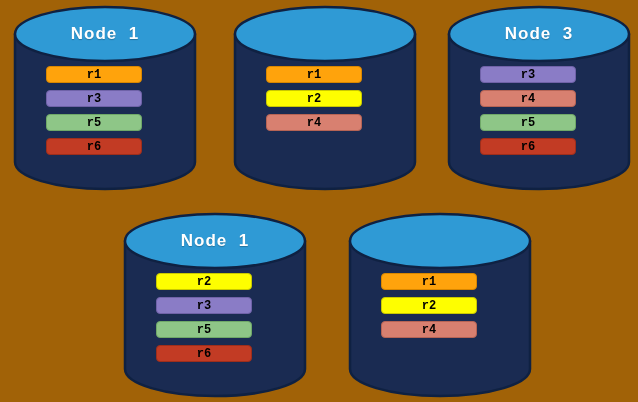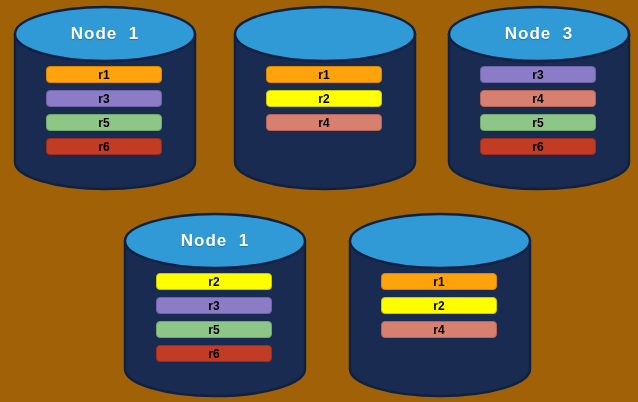--- a/index.html
+++ b/index.html
@@ -42,32 +42,33 @@
     text-shadow: 0 1px 1px rgba(0,0,0,0.25);
   }
   .bars {
     position: absolute;
     left: 33px;
     top: 62px;
     width: 116px;
   }
   .bar {
     box-sizing: border-box;
-    width: 116px;
+    width: 96px;
     height: 17px;
     margin-bottom: 7px;
     border: 1.5px solid rgba(0,0,0,0.25);
     border-radius: 4px;
     display: flex;
     align-items: center;
     justify-content: center;
     font-size: 12px;
     font-weight: bold;
     color: #000000;
     line-height: 1;
+    font-family: Liberation Mono, monospace;
   }
   
   .pos-n1 { left: 13px;  top: 4px; }
   .pos-n2 { left: 233px; top: 4px; }
   .pos-n3 { left: 447px; top: 4px; }
   .pos-n4 { left: 123px; top: 211px; }
   .pos-n5 { left: 348px; top: 211px; }
 </style>
 </head>
 <body>

